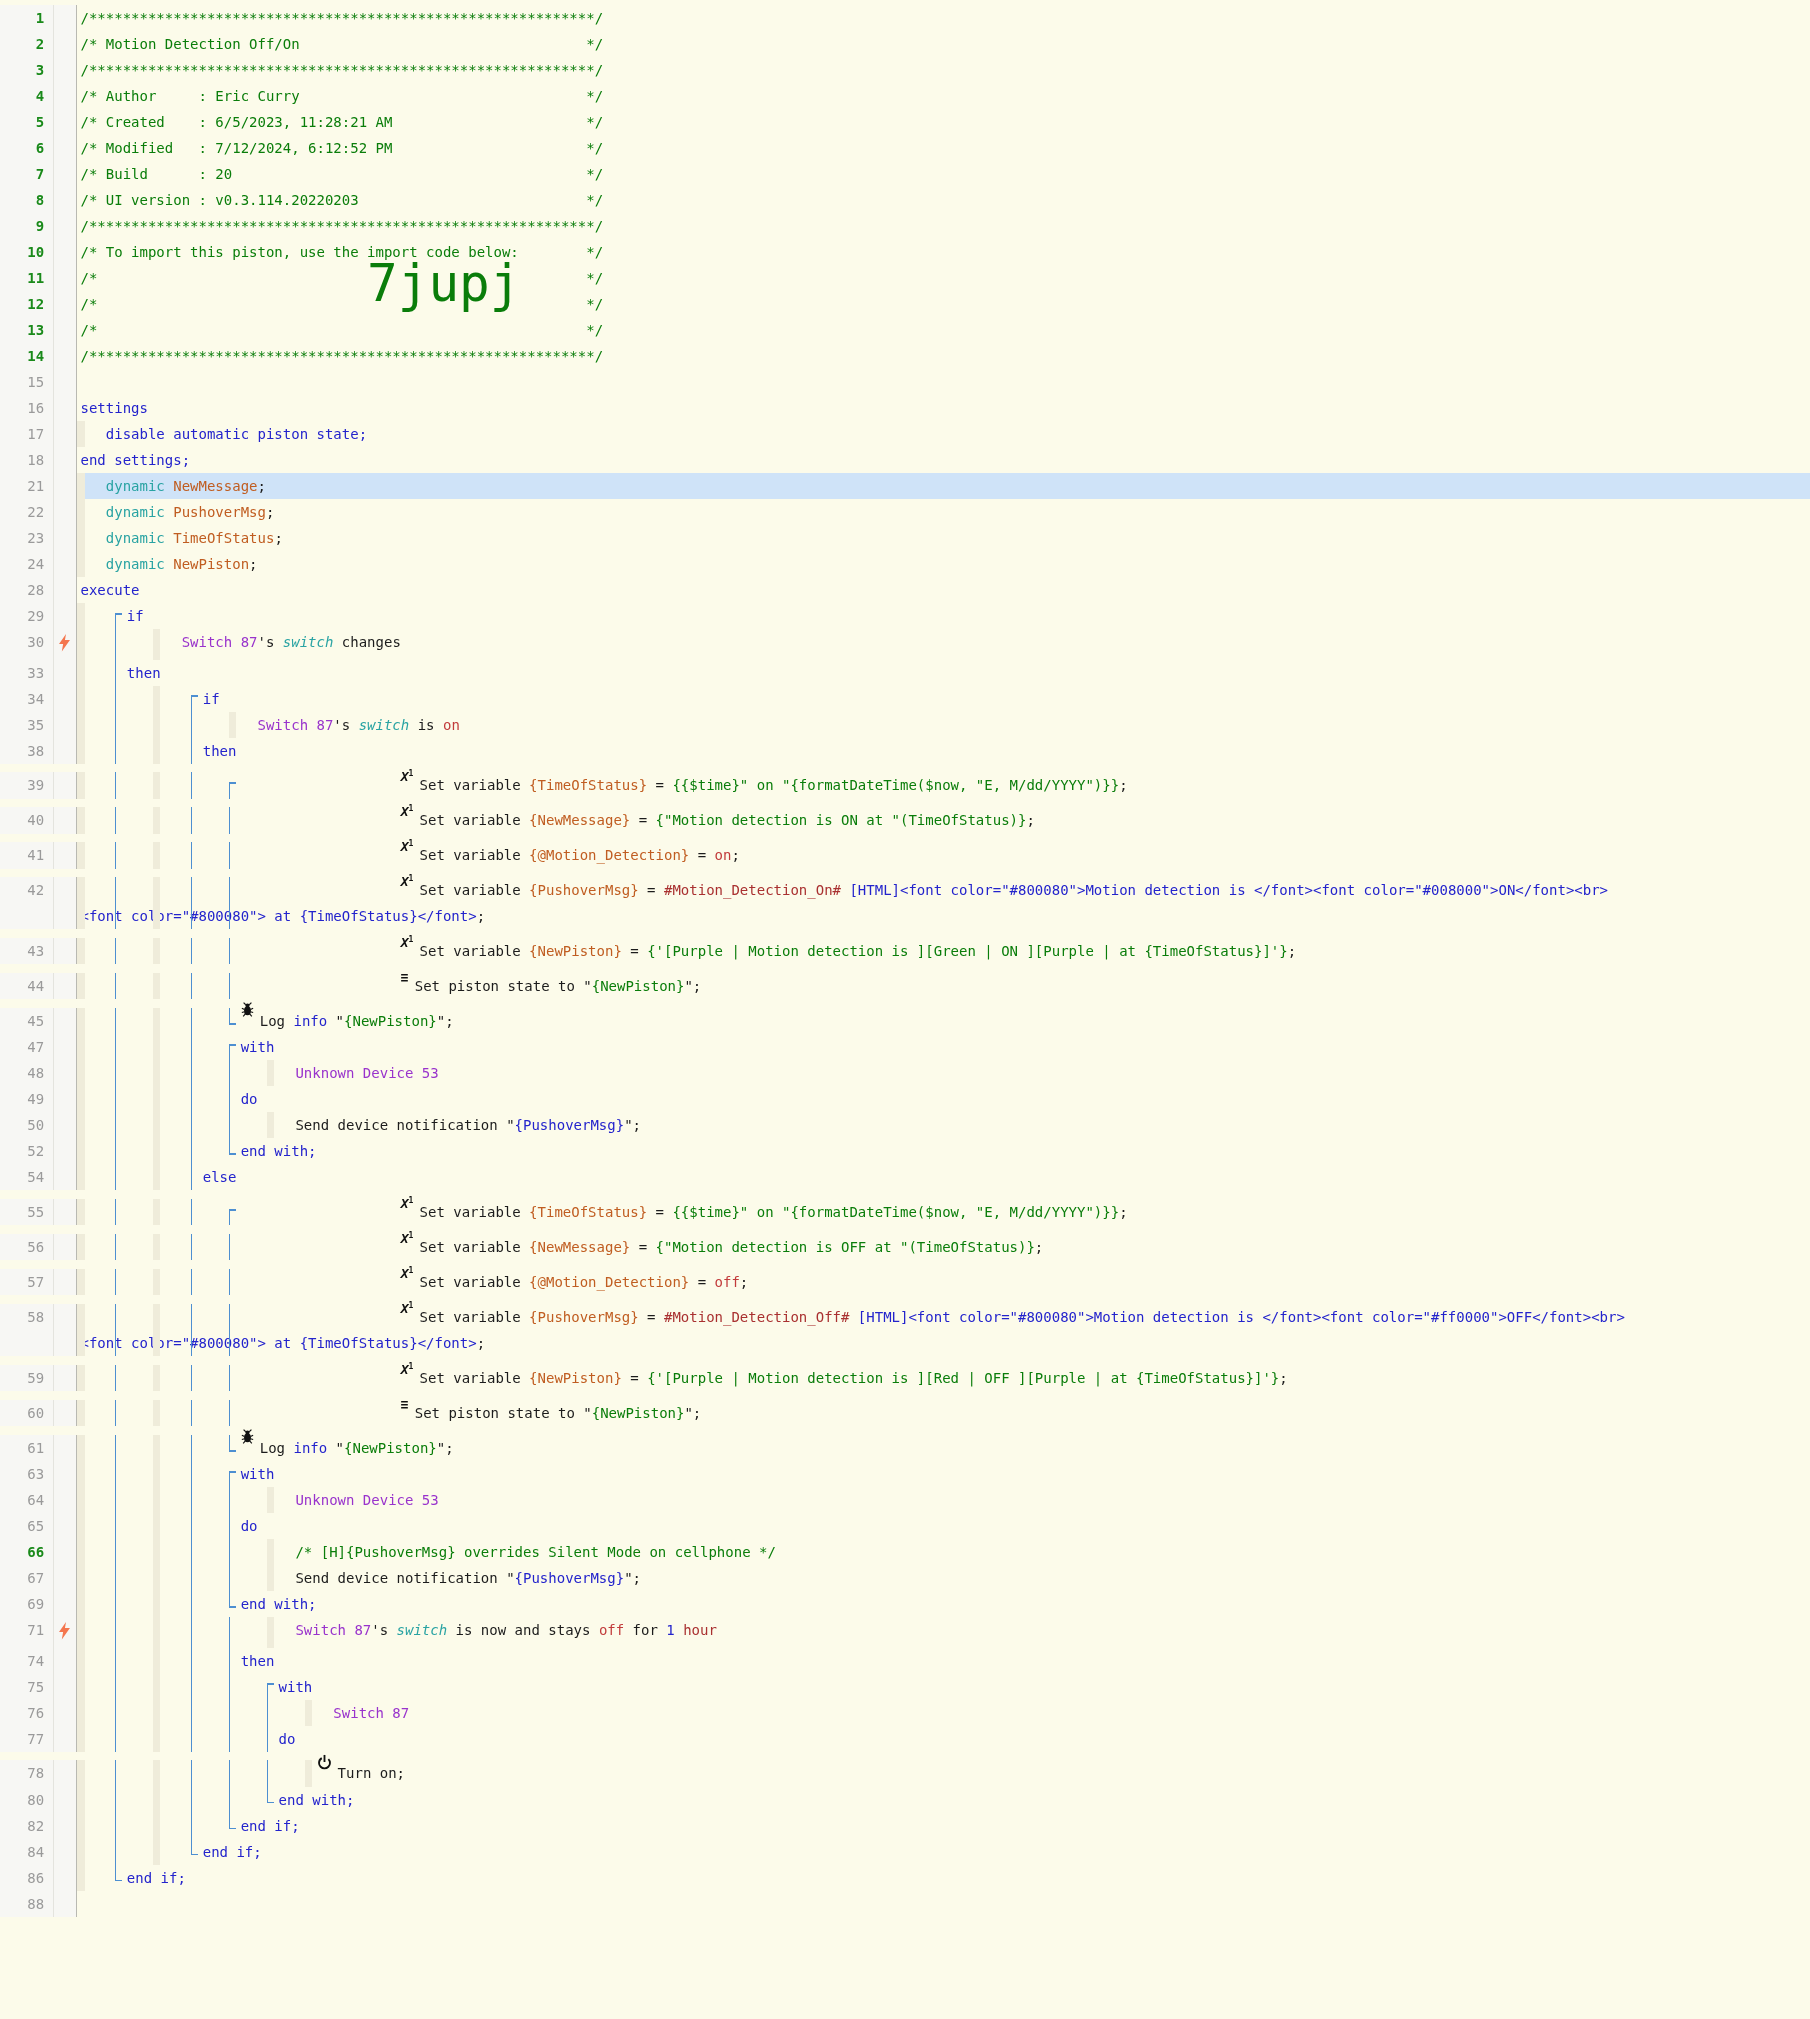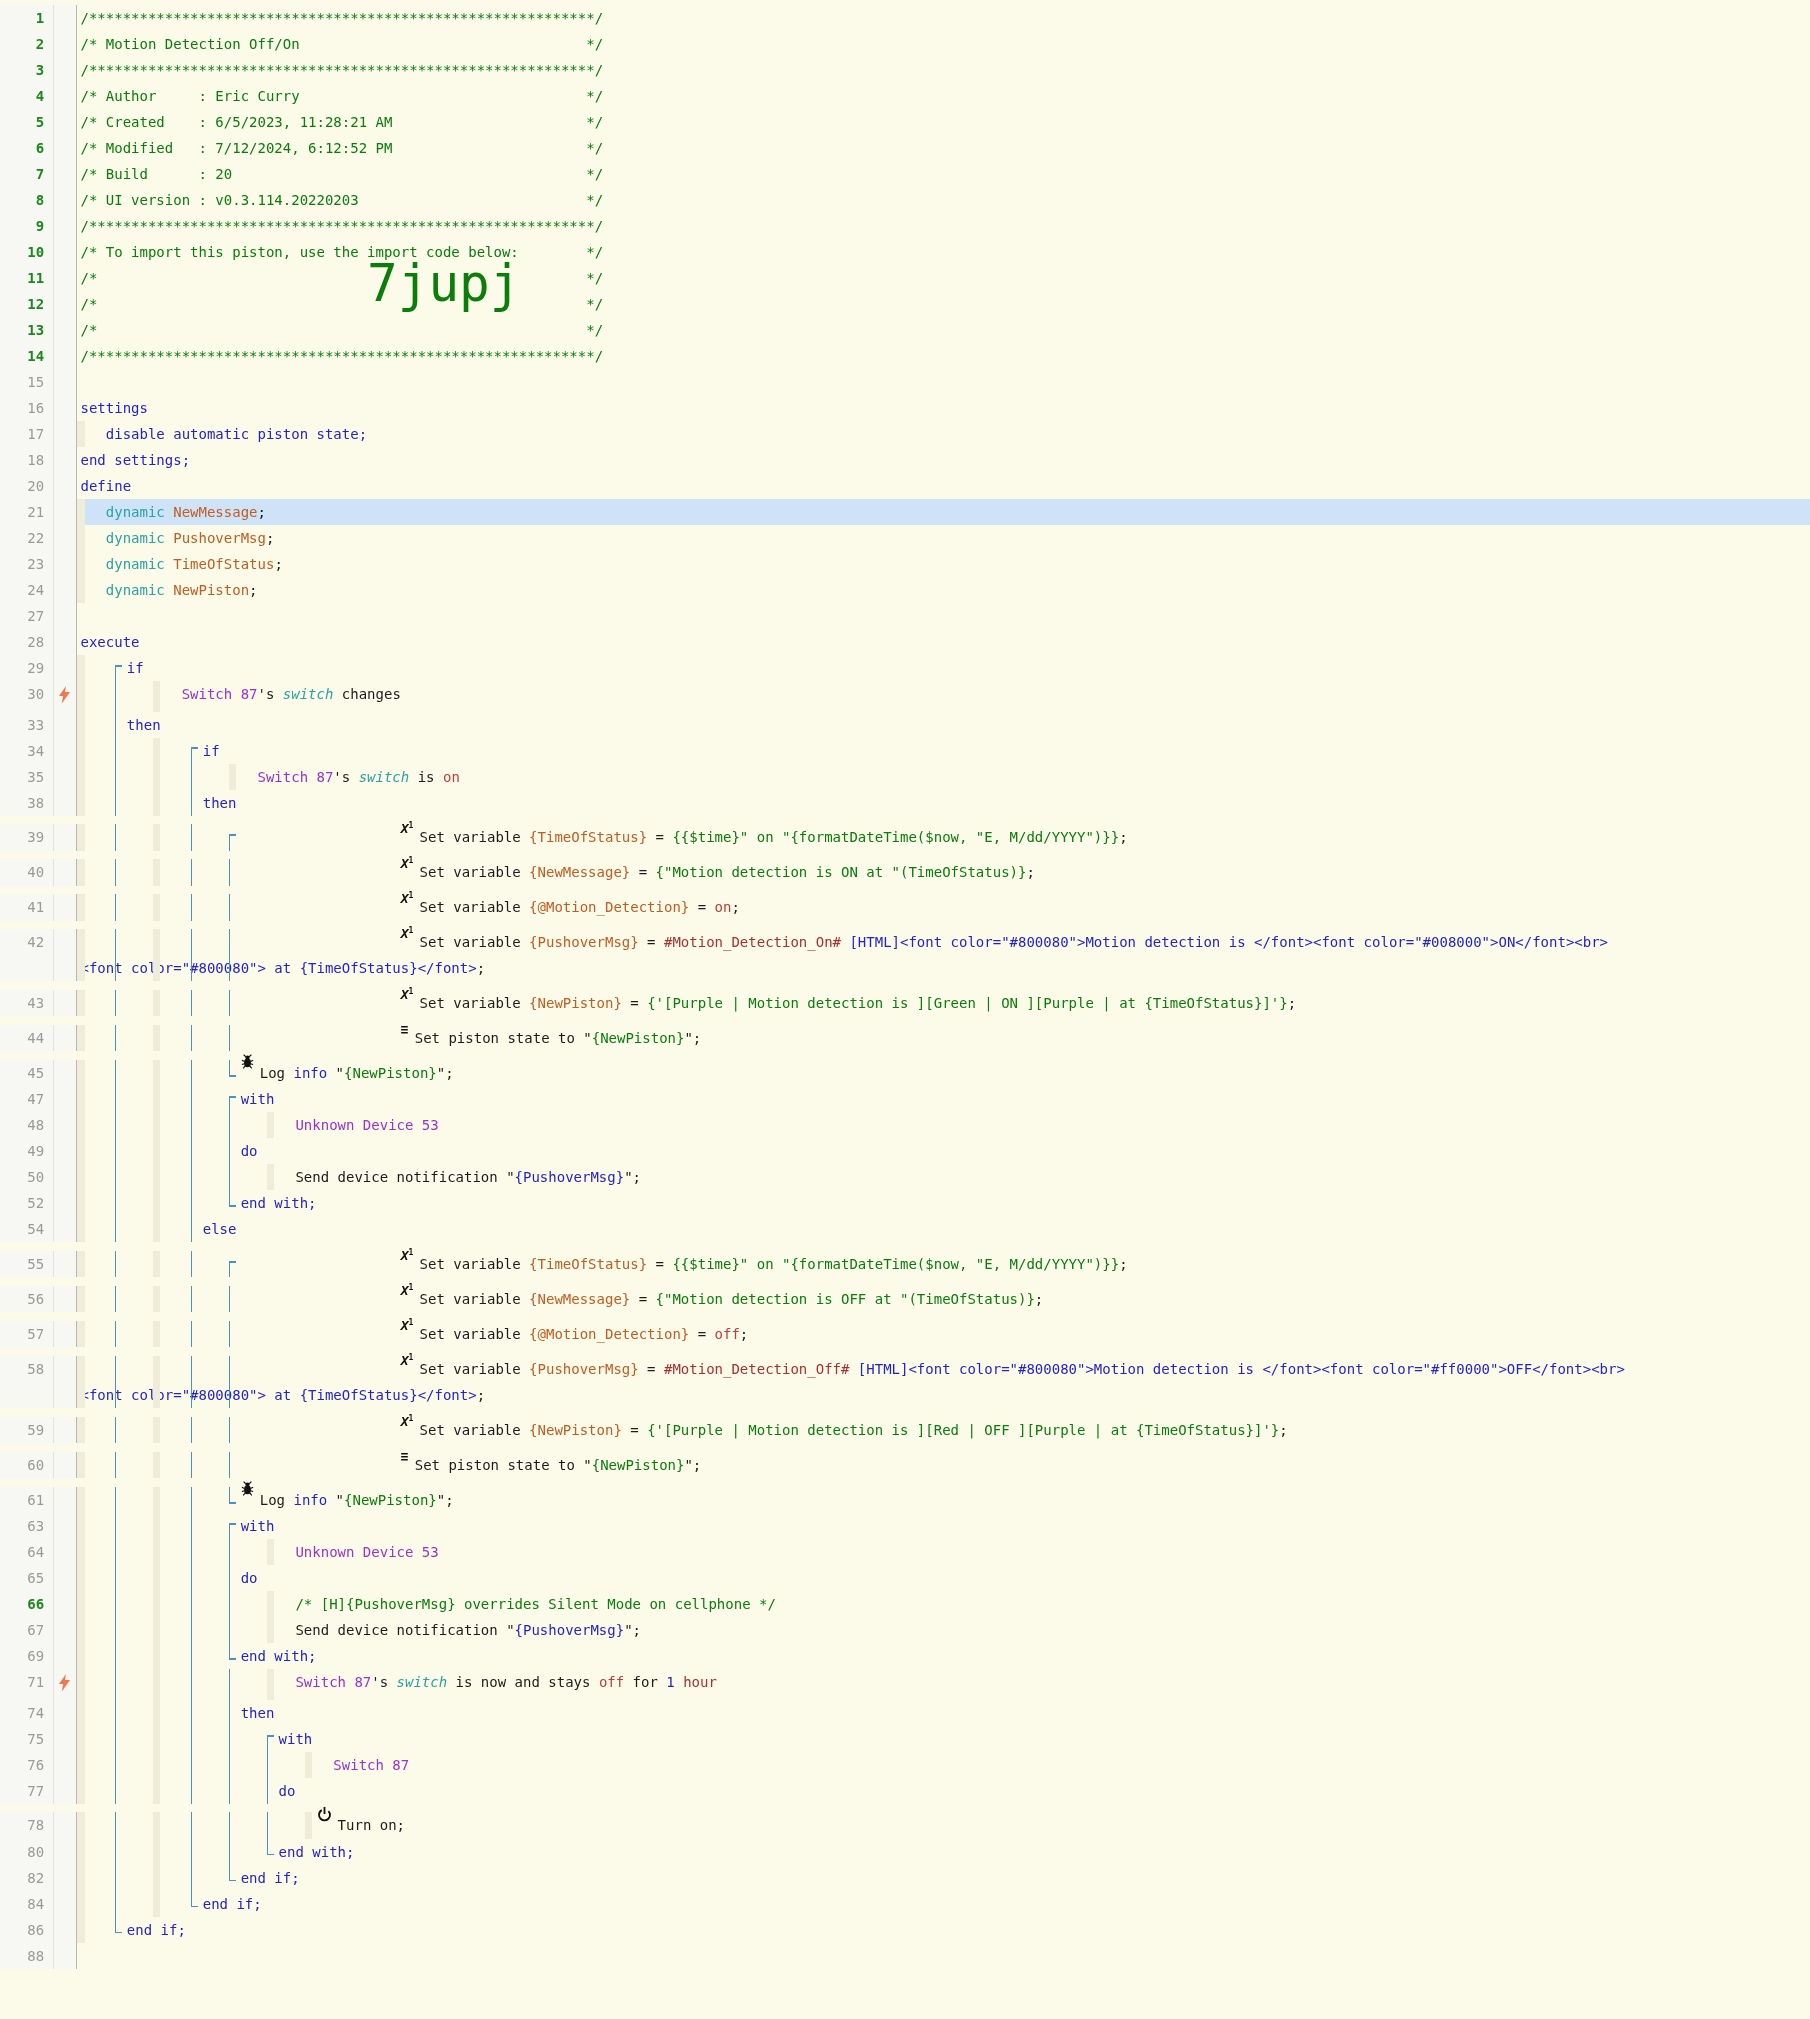--- a/index.html
+++ b/index.html
@@ -226,29 +226,20 @@
       </div>
       <div class="line">
         <div class="gut">
           <span class="ln">18</span>
           <div class="boltc"></div>
         </div>
         <div class="codew">
           <div class="code" style="text-indent: 0ch;"><span class="tk-k">end settings;</span></div>
         </div>
       </div>
-      <div class="line">
-        <div class="gut">
-          <span class="ln">20</span>
-          <div class="boltc"></div>
-        </div>
-        <div class="codew">
-          <div class="code" style="text-indent: 0ch;"><span class="tk-k">define</span></div>
-        </div>
-      </div>
       <div class="line sel">
         <div class="gut">
           <span class="ln">21</span>
           <div class="boltc"></div>
         </div>
         <div class="codew">
           <div class="code" style="text-indent: 3ch;"><div class="dec d-g" style="left: 0ch;"></div><span class="tk-t">dynamic </span><span class="tk-v">NewMessage</span><span class="tk-b">;</span></div>
         </div>
       </div>
       <div class="line">
@@ -269,29 +260,20 @@
           <div class="code" style="text-indent: 3ch;"><div class="dec d-g" style="left: 0ch;"></div><span class="tk-t">dynamic </span><span class="tk-v">TimeOfStatus</span><span class="tk-b">;</span></div>
         </div>
       </div>
       <div class="line">
         <div class="gut">
           <span class="ln">24</span>
           <div class="boltc"></div>
         </div>
         <div class="codew">
           <div class="code" style="text-indent: 3ch;"><div class="dec d-g" style="left: 0ch;"></div><span class="tk-t">dynamic </span><span class="tk-v">NewPiston</span><span class="tk-b">;</span></div>
-        </div>
-      </div>
-      <div class="line">
-        <div class="gut">
-          <span class="ln">27</span>
-          <div class="boltc"></div>
-        </div>
-        <div class="codew">
-          <div class="code" style="text-indent: 0ch;"></div>
         </div>
       </div>
       <div class="line">
         <div class="gut">
           <span class="ln">28</span>
           <div class="boltc"></div>
         </div>
         <div class="codew">
           <div class="code" style="text-indent: 0ch;"><span class="tk-k">execute</span></div>
         </div>

